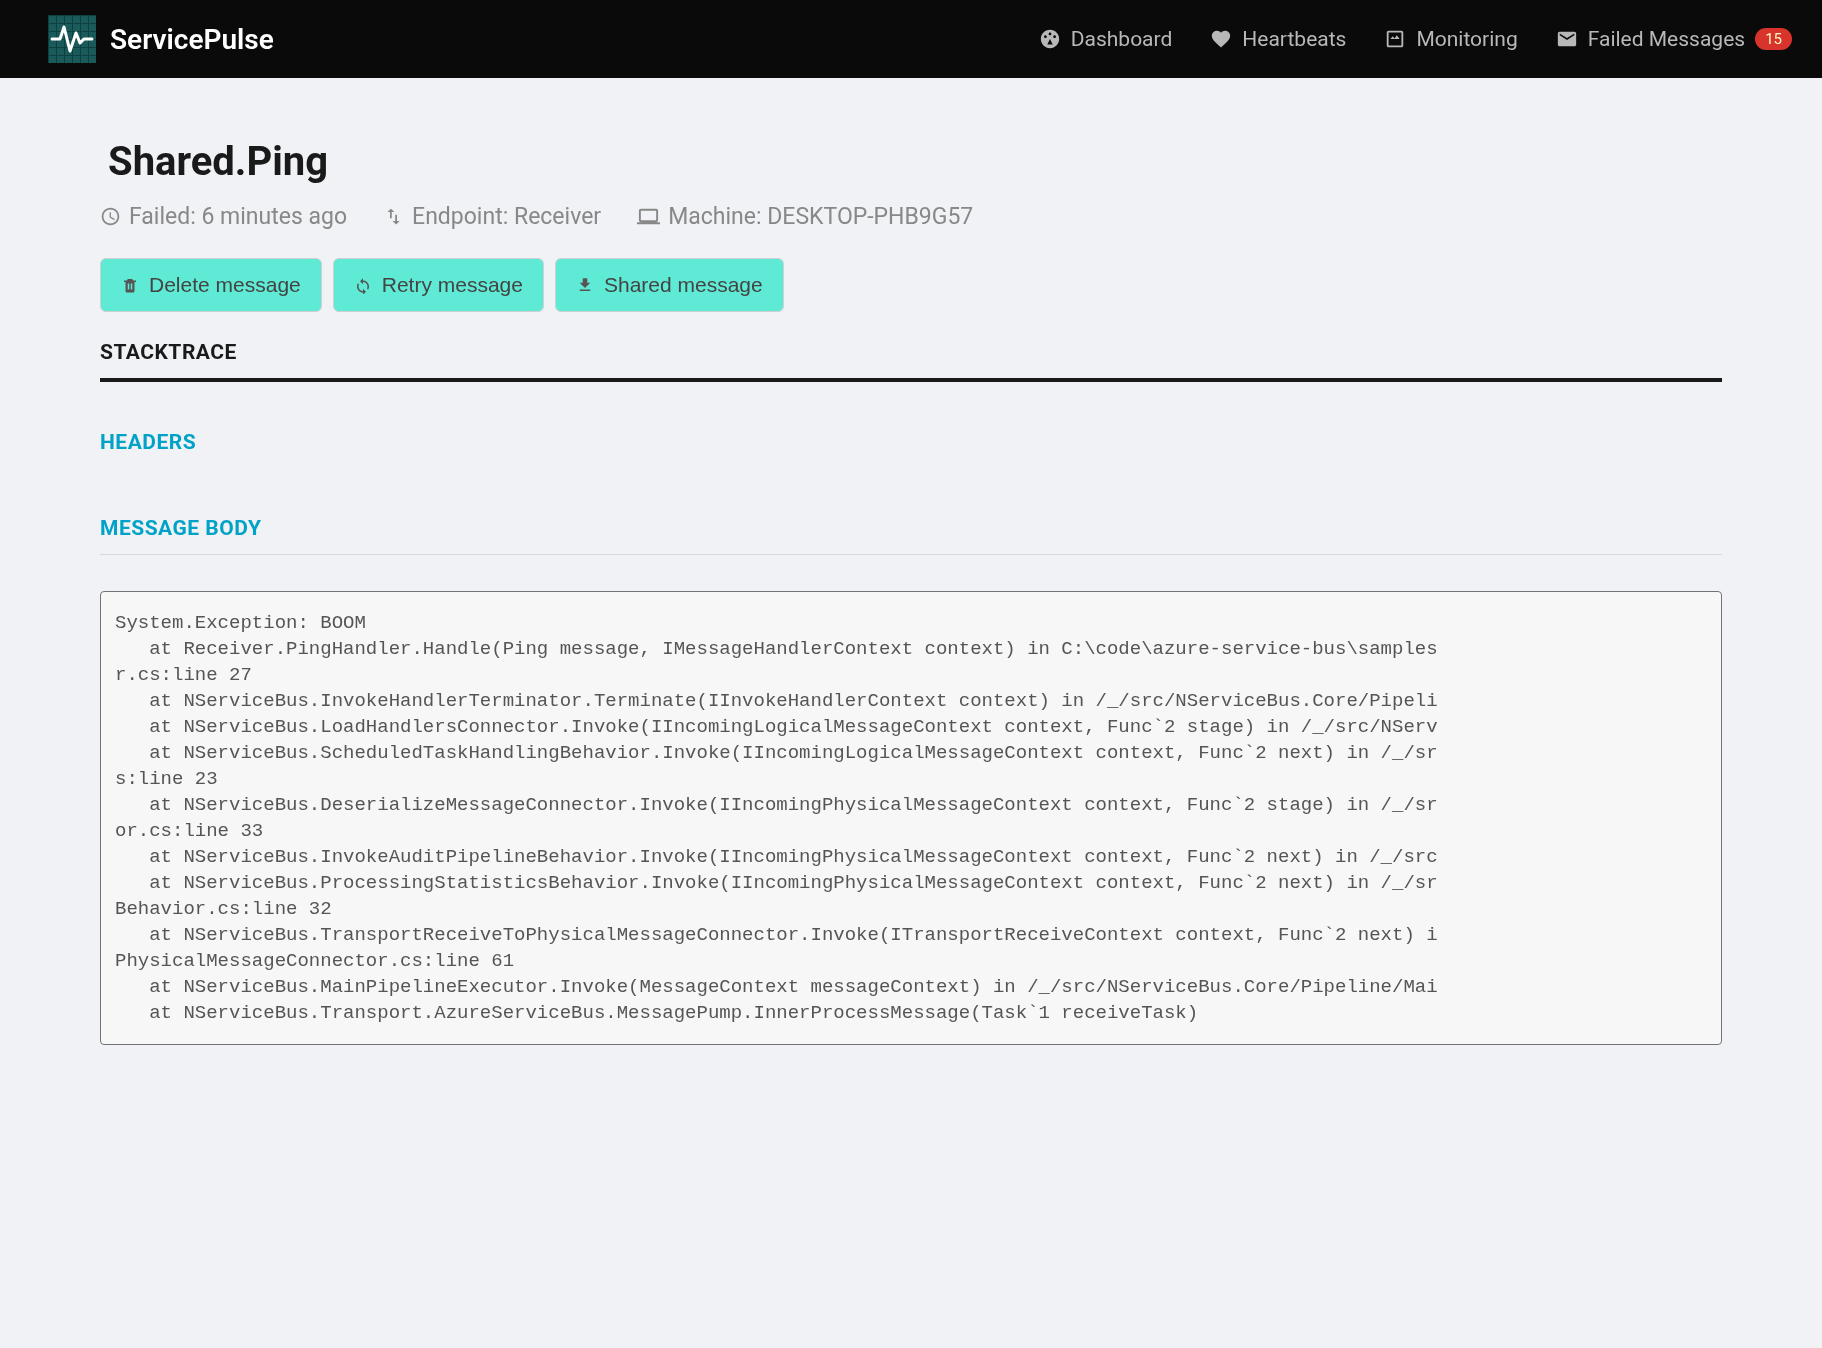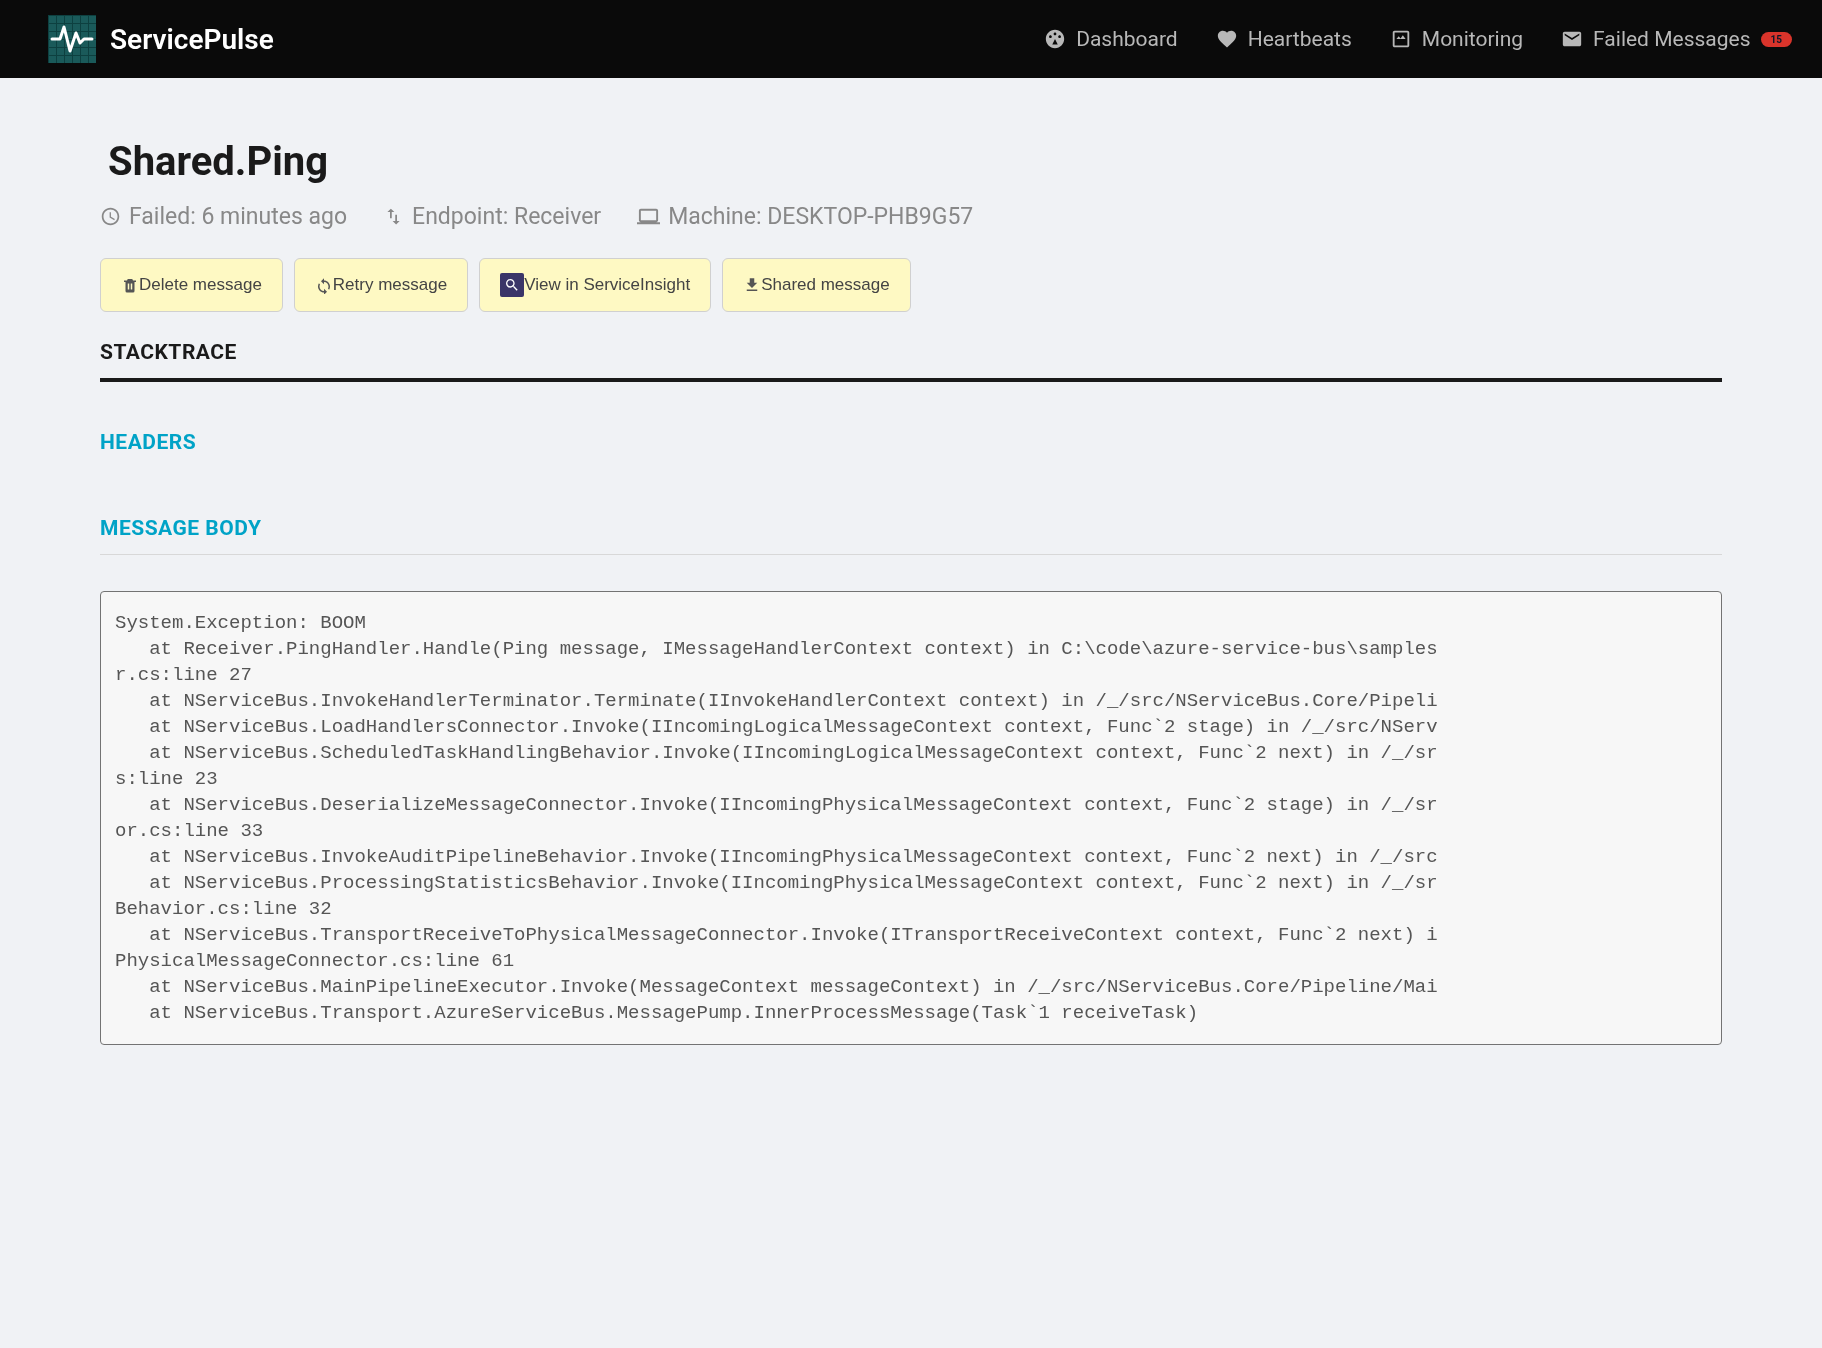--- a/index.html
+++ b/index.html
@@ -58,25 +58,25 @@
       display: flex;
       align-items: center;
       gap: 10px;
       color: #b8b8b8;
       font-size: 21px;
       cursor: pointer;
     }
     .nav-item svg { fill: #b8b8b8; }
     .badge {
       background: #d9342b;
-      color: #0f172a;
+      color: #fef9c3;
       border-radius: 12px;
       padding: 2px 10px;
-      font-size: 10px;
-      font-weight: 700;
+      font-size: 15px;
+      font-weight: 400;
     }
     .content {
       padding: 60px 100px 40px 100px;
     }
     .page-title {
       font-size: 40px;
       font-weight: 700;
       color: #1a1a1a;
       margin-bottom: 18px;
       margin-left: 8px;
@@ -94,28 +94,29 @@
       align-items: center;
       gap: 8px;
     }
     .meta-item svg { fill: #888; }
     .button-row {
       display: flex;
       gap: 11px;
       margin-bottom: 28px;
     }
     .btn {
-      background: #fef9c3;
+      background: #5eead4;
       border: 1px solid #d0d0d0;
       border-radius: 6px;
       padding: 14px 20px;
-      font-size: 17px;
+      font-size: 21px;
       color: #444;
       display: flex;
       align-items: center;
+      gap: 10px;
       cursor: pointer;
     }
     .btn svg { fill: #555; }
     .btn-si-icon {
       background: #3a3568;
       width: 24px;
       height: 24px;
       display: inline-flex;
       align-items: center;
       justify-content: center;
@@ -226,28 +227,20 @@
       <svg width="18" height="18" viewBox="0 0 24 24">
           <path d="M6 7h12v13a2 2 0 01-2 2H8a2 2 0 01-2-2V7zm3 3v8h2v-8H9zm4 0v8h2v-8h-2zM9 4h6l1 2h4v2H4V6h4l1-2z"></path>
         </svg>
       <span>Delete message</span>
     </button>
     <button class="btn">
       <svg width="18" height="18" viewBox="0 0 24 24">
           <path d="M12 6V3L8 7l4 4V8c3.31 0 6 2.69 6 6 0 1.01-.25 1.97-.7 2.8l1.46 1.46A7.93 7.93 0 0020 14c0-4.42-3.58-8-8-8zm-6 8c0-1.01.25-1.97.7-2.8L5.24 9.74A7.93 7.93 0 004 14c0 4.42 3.58 8 8 8v3l4-4-4-4v3c-3.31 0-6-2.69-6-6z"></path>
         </svg>
       <span>Retry message</span>
-    </button>
-    <button class="btn">
-      <span class="btn-si-icon">
-        <svg width="16" height="16" viewBox="0 0 24 24">
-            <path d="M15.5 14h-.79l-.28-.27A6.47 6.47 0 0016 9.5 6.5 6.5 0 109.5 16c1.61 0 3.09-.59 4.23-1.57l.27.28v.79l5 4.99L20.49 19l-4.99-5zm-6 0C7.01 14 5 11.99 5 9.5S7.01 5 9.5 5 14 7.01 14 9.5 11.99 14 9.5 14z"></path>
-          </svg>
-      </span>
-      <span>View in ServiceInsight</span>
     </button>
     <button class="btn">
       <svg width="18" height="18" viewBox="0 0 24 24">
           <path d="M19 9h-4V3H9v6H5l7 7 7-7zM5 18v2h14v-2H5z"></path>
         </svg>
       <span>Shared message</span>
     </button>
   </div>
 
   <div class="tabs">

